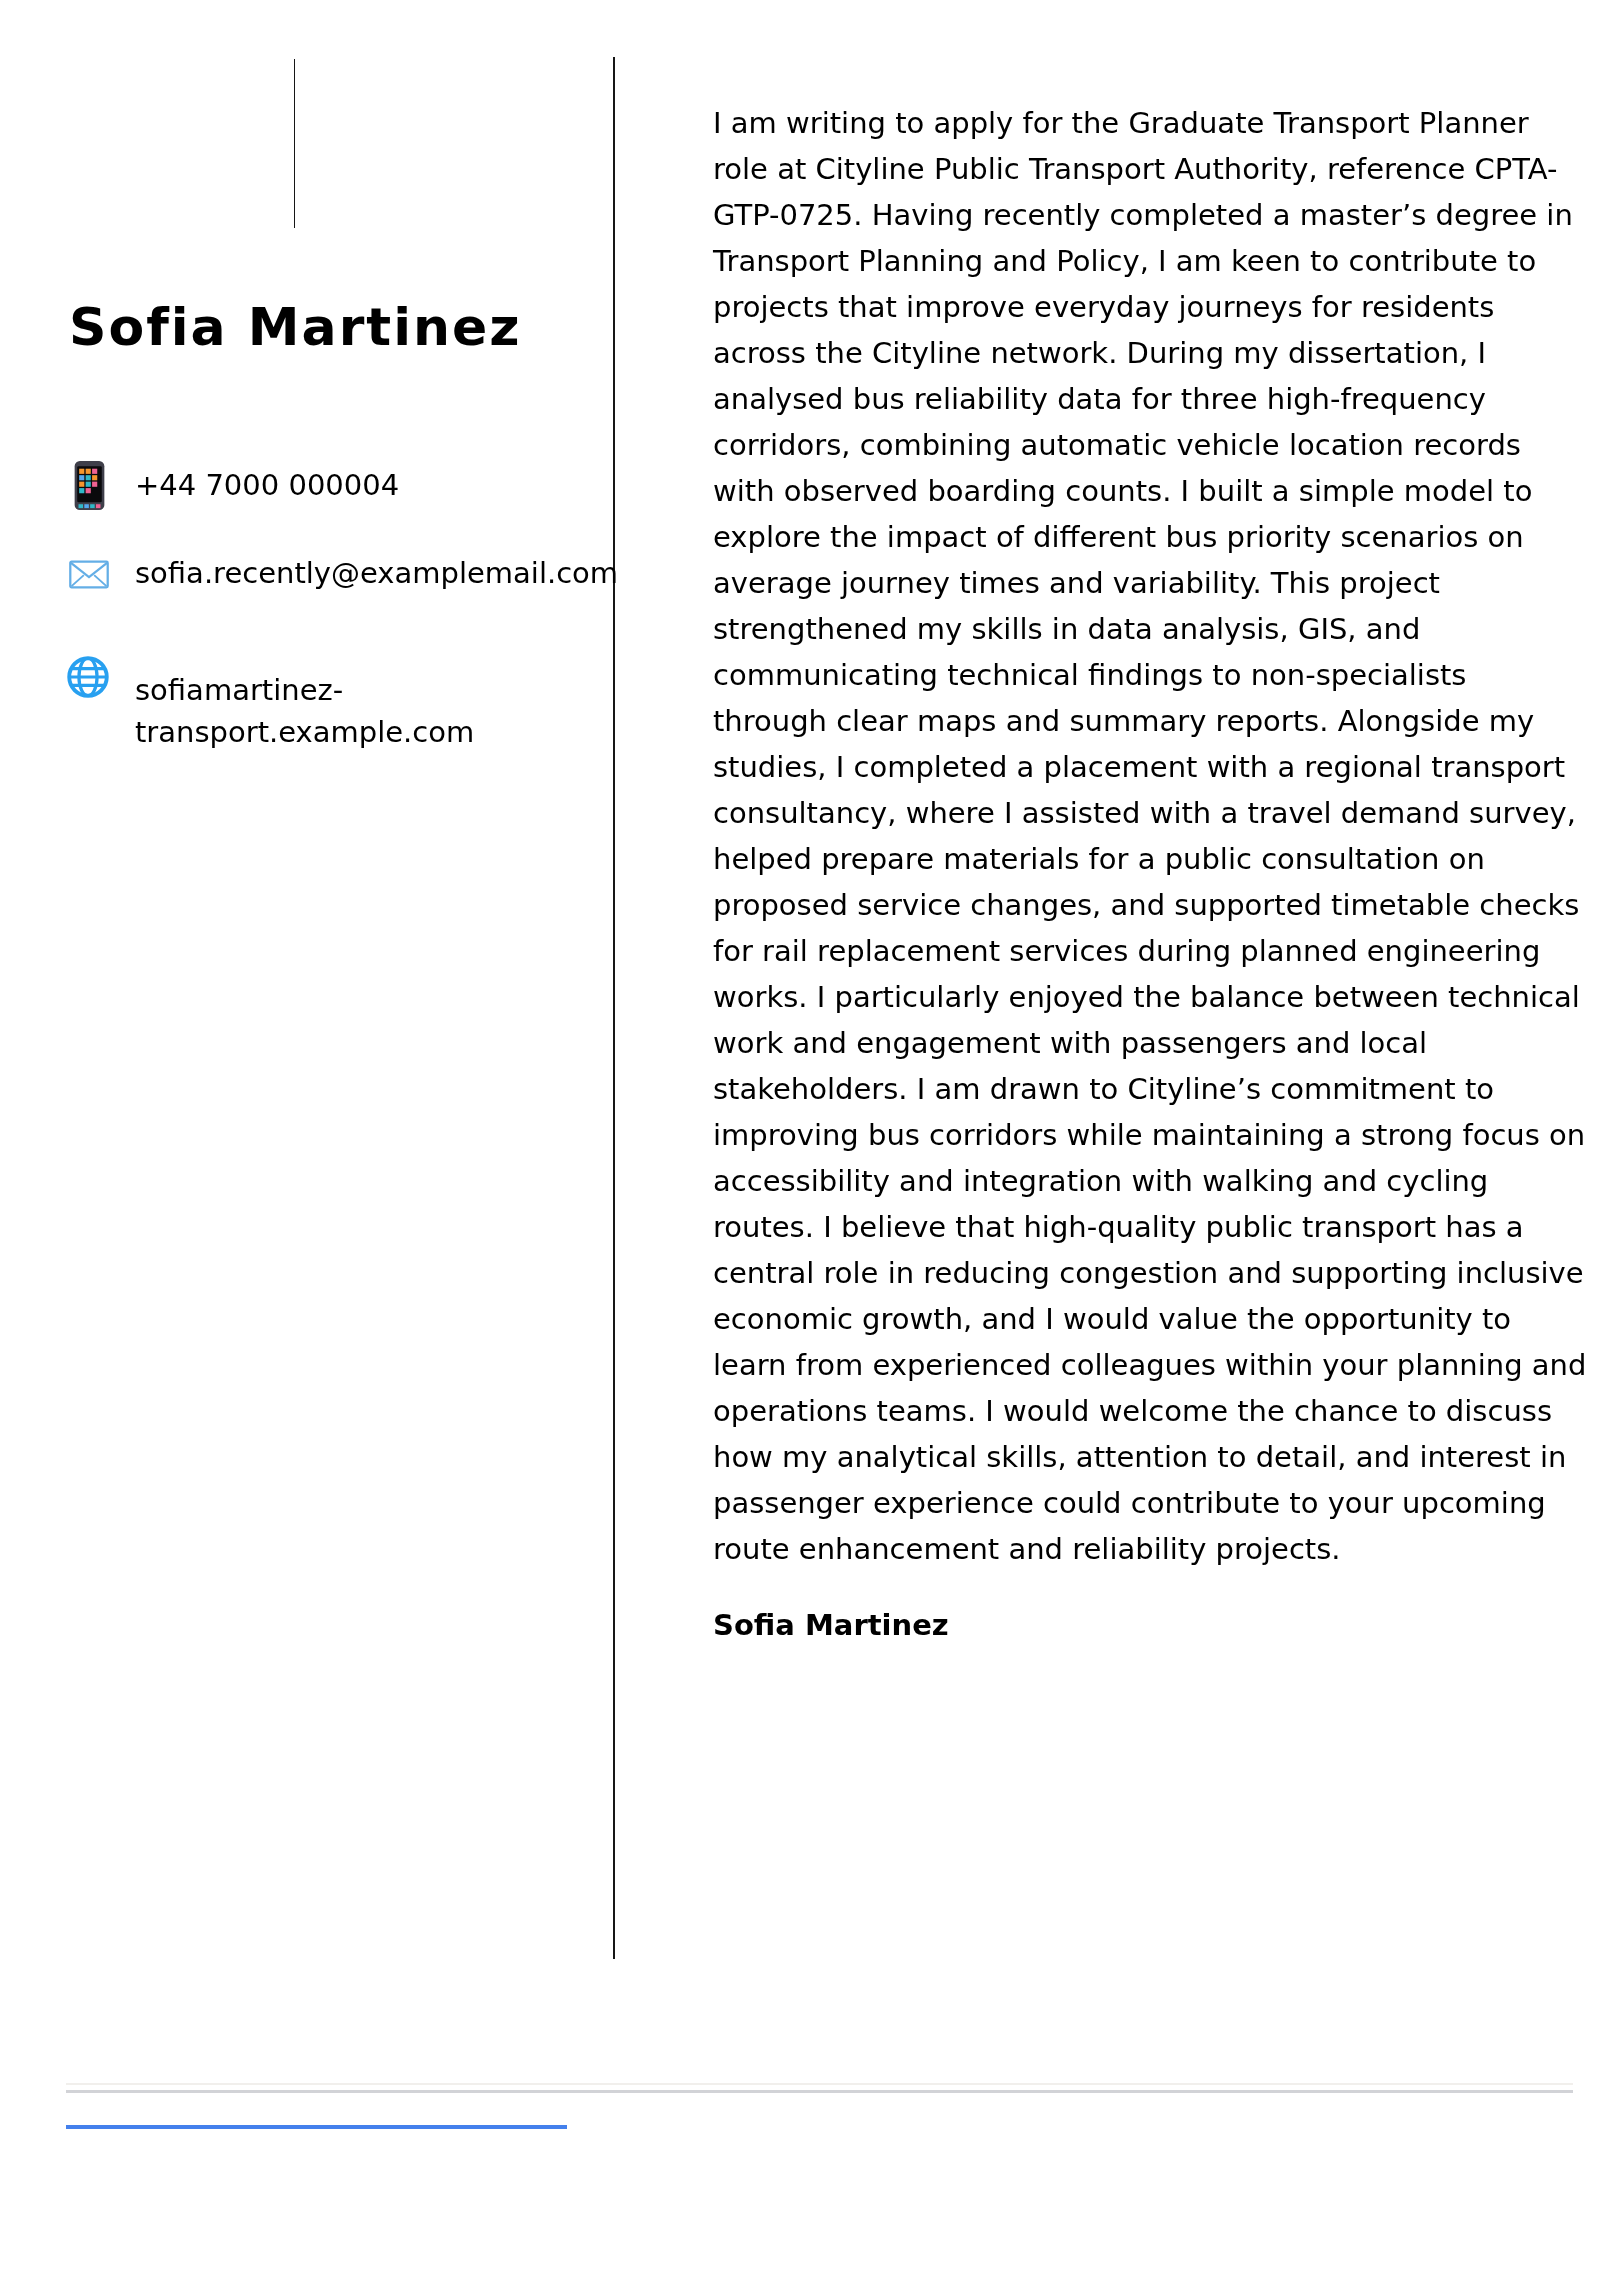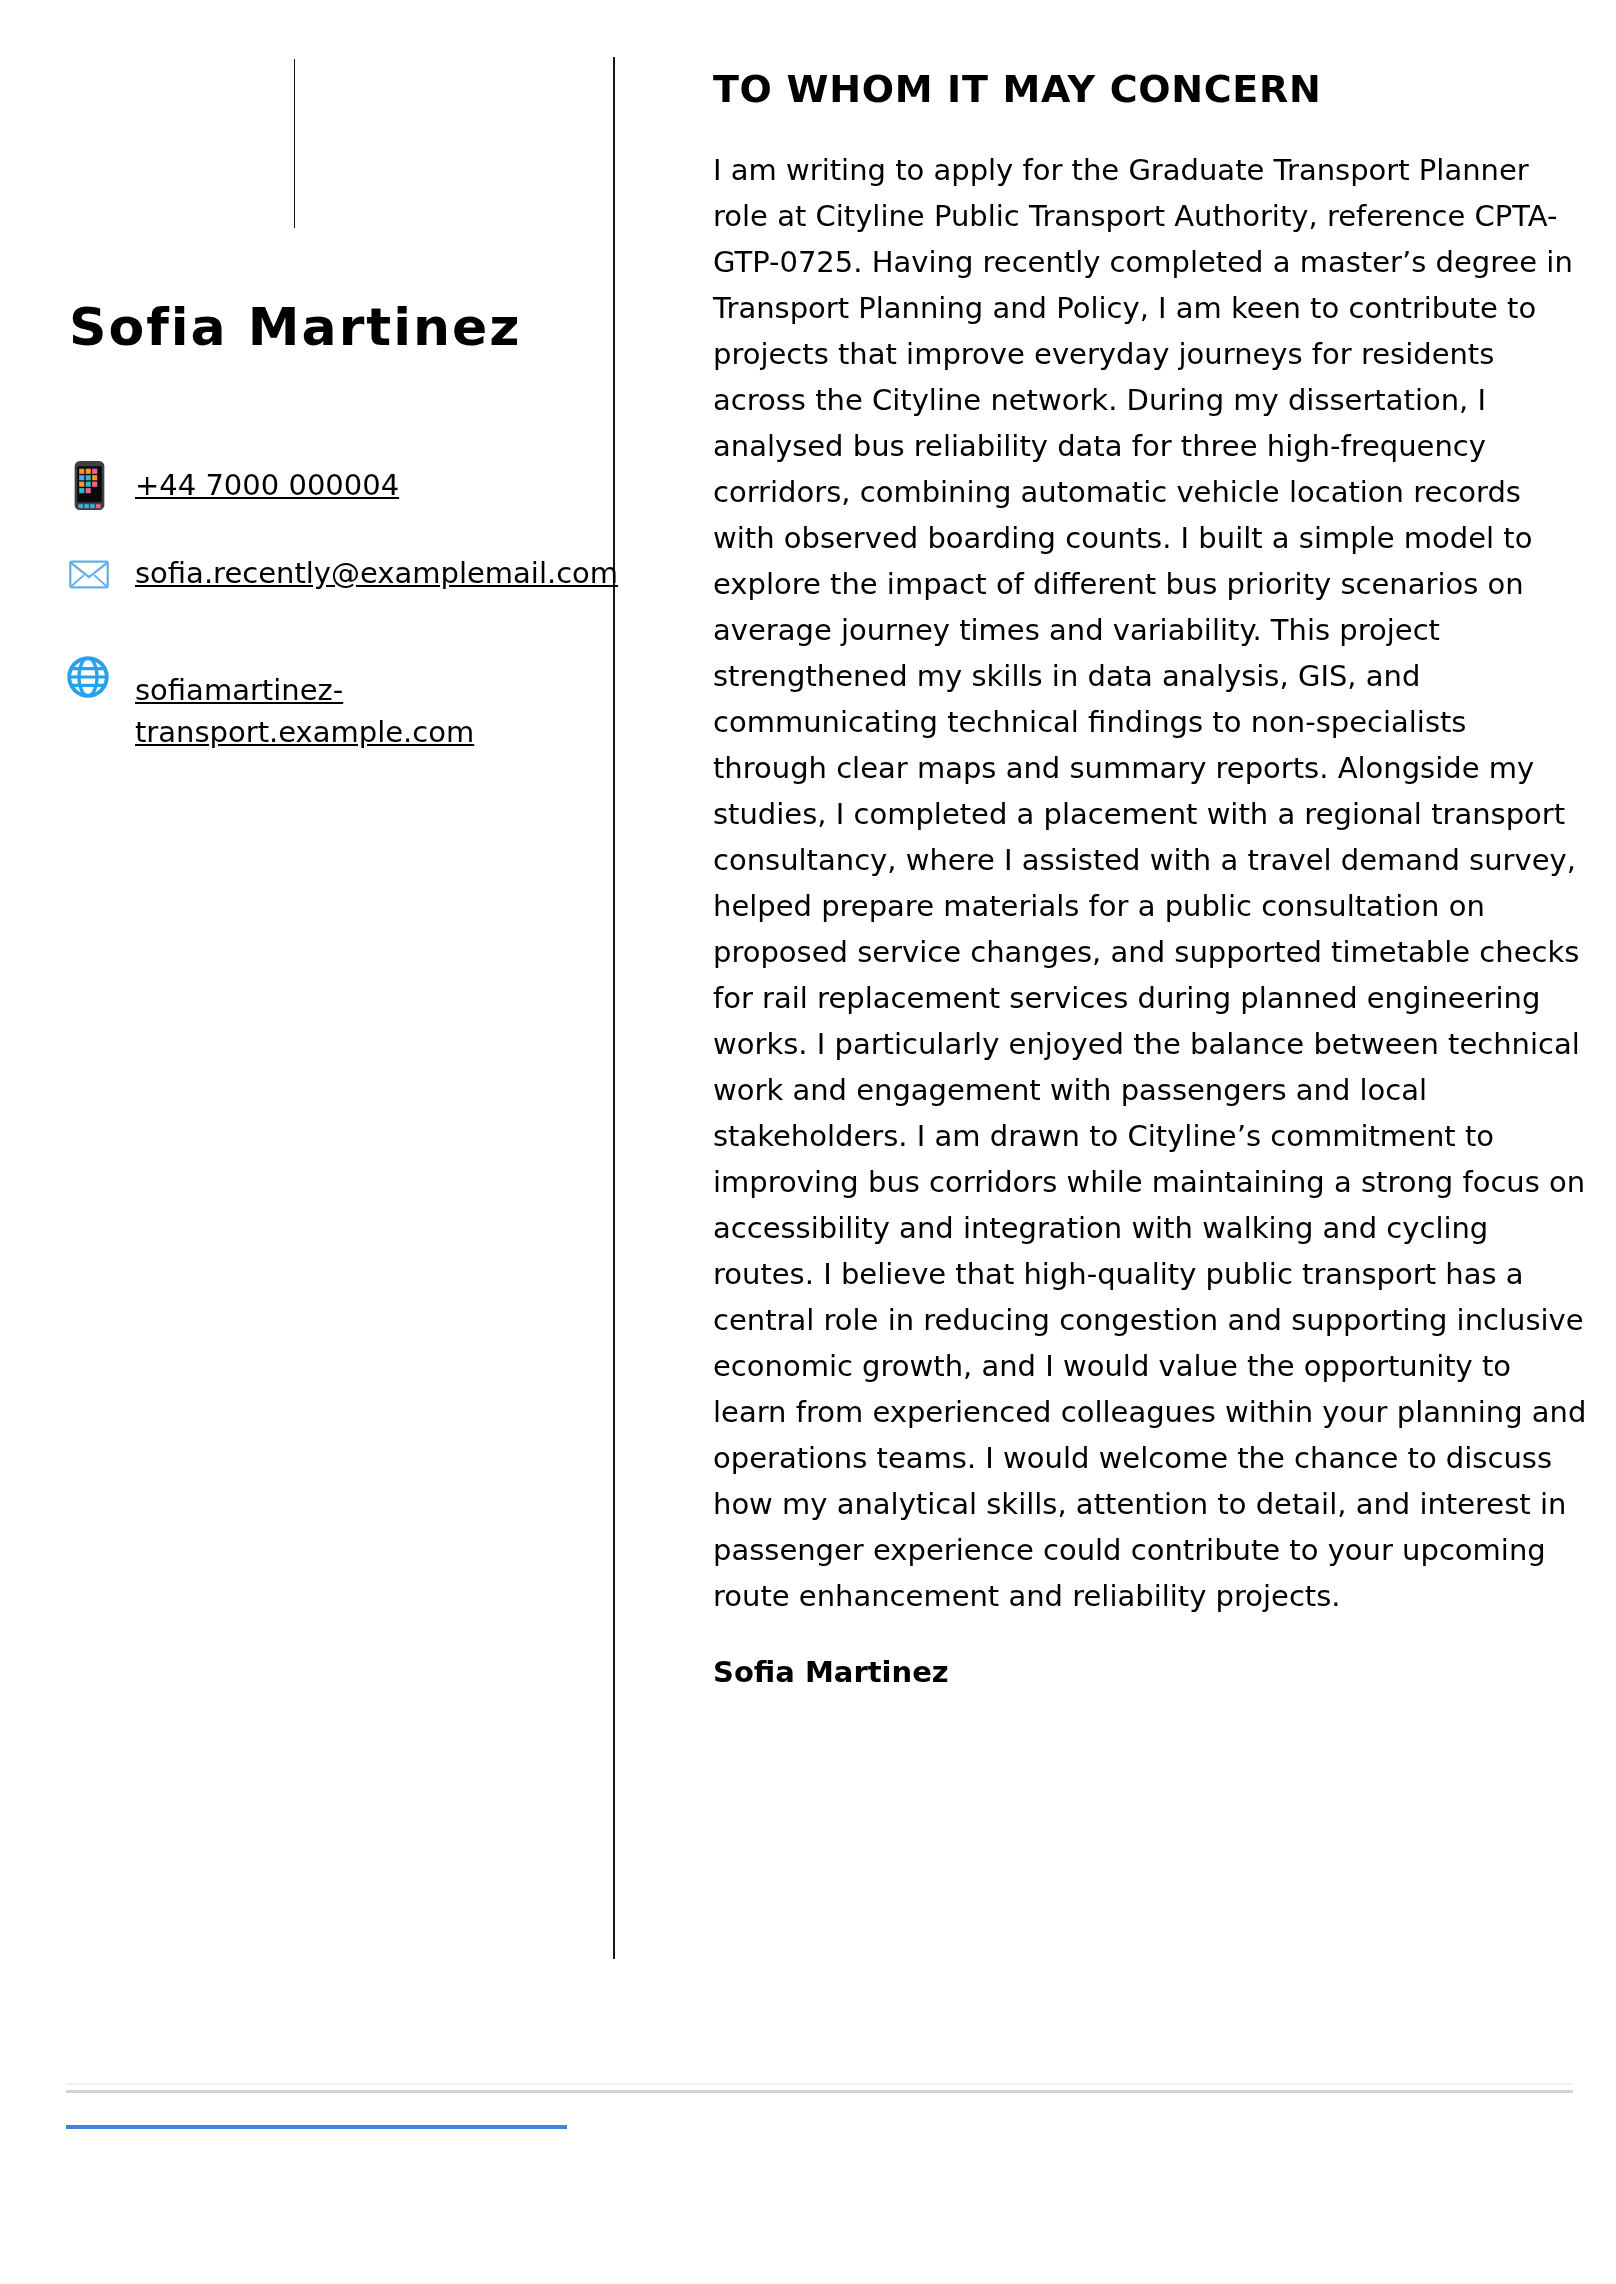--- a/index.html
+++ b/index.html
@@ -32,21 +32,20 @@
   .contact-icon { position: absolute; }
   .contact-icon.phone { left: 74px; top: 460px; }
   .contact-icon.mail  { left: 69px; top: 560px; }
   .contact-icon.globe { left: 66px; top: 655px; }
   .contact-text {
     position: absolute;
     left: 135px;
     font-size: 29px;
     line-height: 46px;
     white-space: nowrap;
-    text-decoration: underline;
   }
   .contact-text.phone { top: 462px; }
   .contact-text.mail  { top: 550px; }
   .contact-text.web   { top: 669px; width: 456px; line-height: 42px; white-space: normal; }
 
   
   .letter {
     position: absolute;
     left: 713px; top: 66px;
     width: 874px;
@@ -127,21 +126,20 @@
         <ellipse cx="34" cy="34" rx="14" ry="29" fill="none" stroke="#28a0f0" stroke-width="5" clip-path="url(#gclip)"></ellipse>
         <line x1="3" y1="21" x2="65" y2="21" stroke="#28a0f0" stroke-width="5" clip-path="url(#gclip)"></line>
         <line x1="3" y1="34" x2="65" y2="34" stroke="#28a0f0" stroke-width="5" clip-path="url(#gclip)"></line>
         <line x1="3" y1="47" x2="65" y2="47" stroke="#28a0f0" stroke-width="5" clip-path="url(#gclip)"></line>
       </svg>
     </span>
     <span class="contact-text web">sofiamartinez-transport.example.com</span>
   </aside>
 
   <main class="letter">
-    <h2 class="salutation">TO WHOM IT MAY CONCERN</h2>
     <p class="body-1">I am writing to apply for the Graduate Transport Planner role at Cityline Public Transport Authority, reference CPTA-GTP-0725. Having recently completed a master’s degree in Transport Planning and Policy, I am keen to contribute to projects that improve everyday journeys for residents across the Cityline network. During my dissertation, I analysed bus reliability data for three high-frequency corridors, combining automatic vehicle location records with observed boarding counts. I built a simple model to explore the impact of different bus priority scenarios on average journey times and variability. This project strengthened my skills in data analysis, GIS, and communicating technical findings to non-specialists through clear maps and summary reports. Alongside my studies, I completed a placement with a regional transport consultancy, where I assisted with a travel demand survey, helped prepare materials for a public consultation on proposed service changes, and supported timetable checks for rail replacement services during planned engineering works. I particularly enjoyed the balance between technical work and engagement with passengers and local stakeholders. I am drawn to Cityline’s commitment to improving bus corridors while maintaining a strong focus on accessibility and integration with walking and cycling routes. I believe that high-quality public transport has a central role in reducing congestion and supporting inclusive economic growth, and I would value the opportunity to learn from experienced colleagues within your planning and operations teams. I would welcome the chance to discuss how my analytical skills, attention to detail, and interest in passenger experience could contribute to your upcoming route enhancement and reliability projects.</p>
     <p class="signature">Sofia Martinez</p>
   </main>
 
   <div class="rule-h faint"></div>
   <div class="rule-h gray"></div>
   <div class="rule-h blue"></div>
 
 </div>
 

